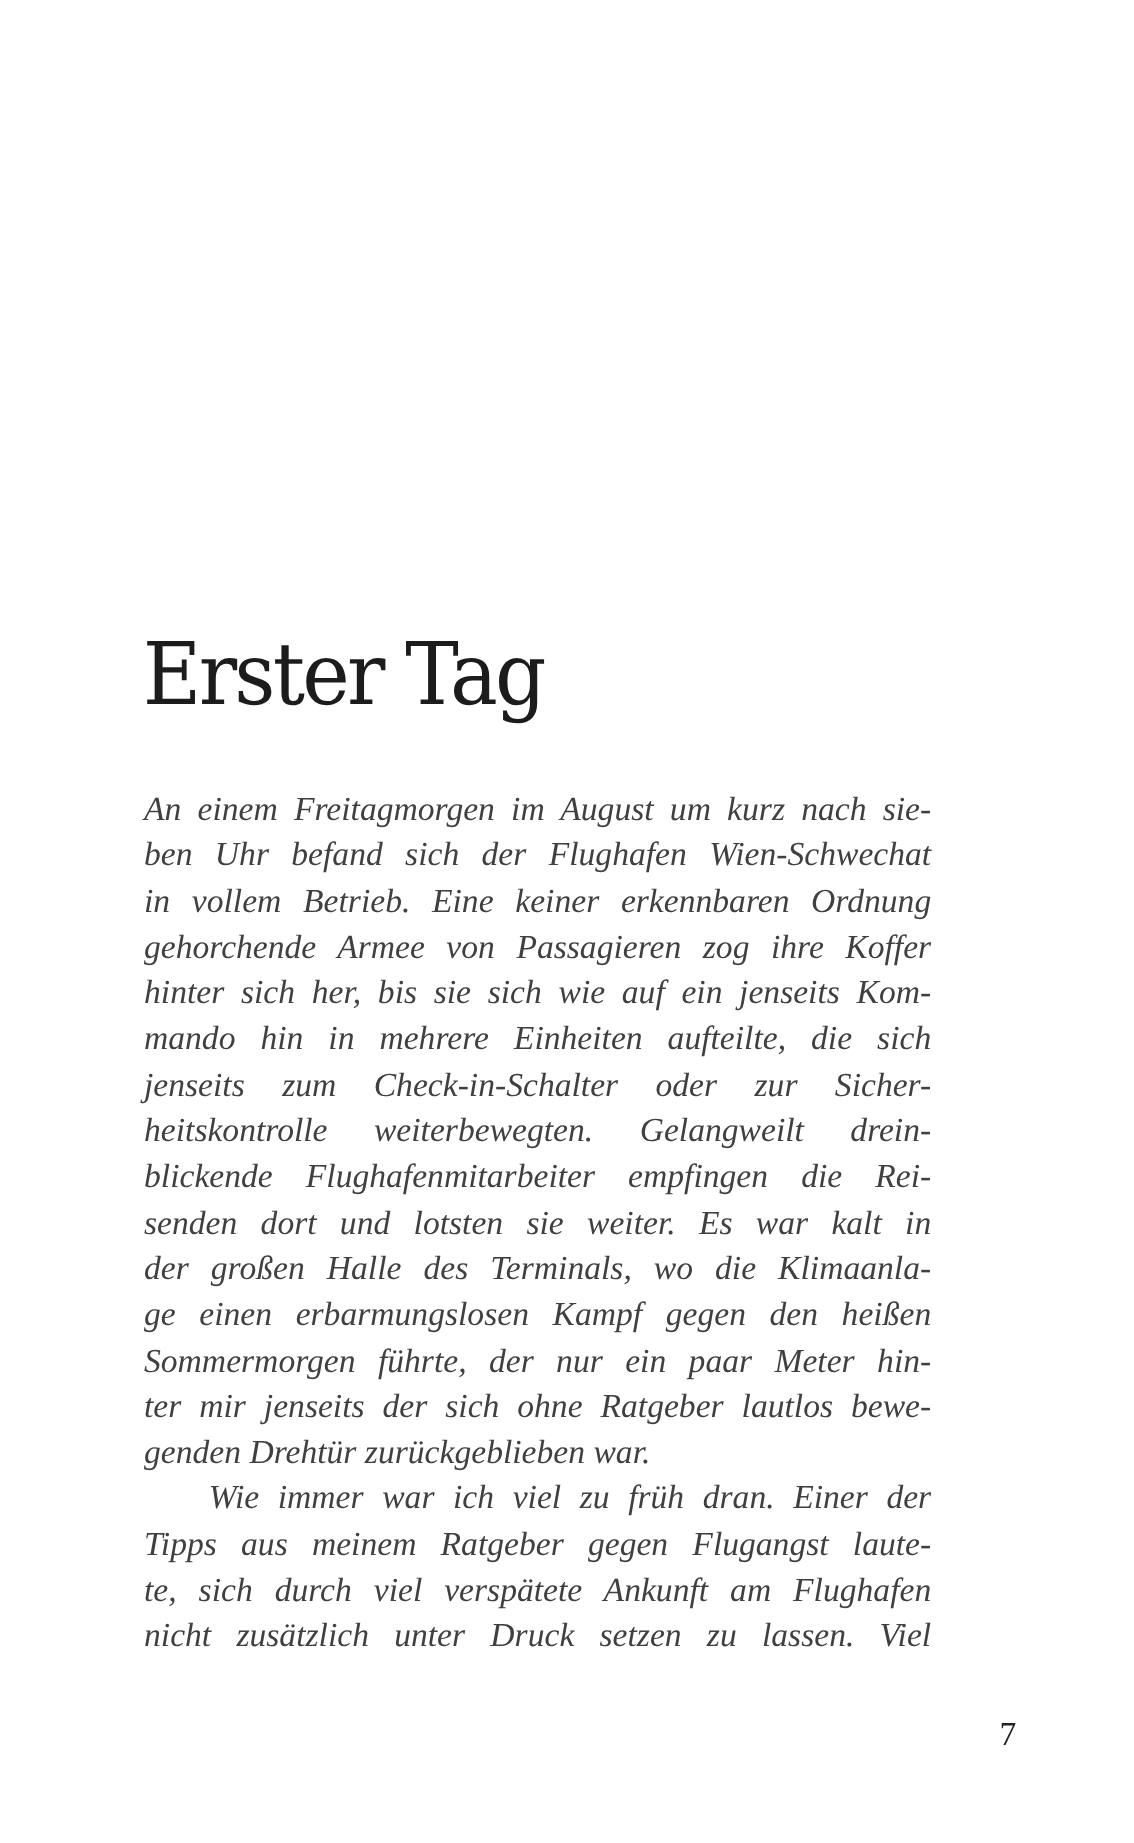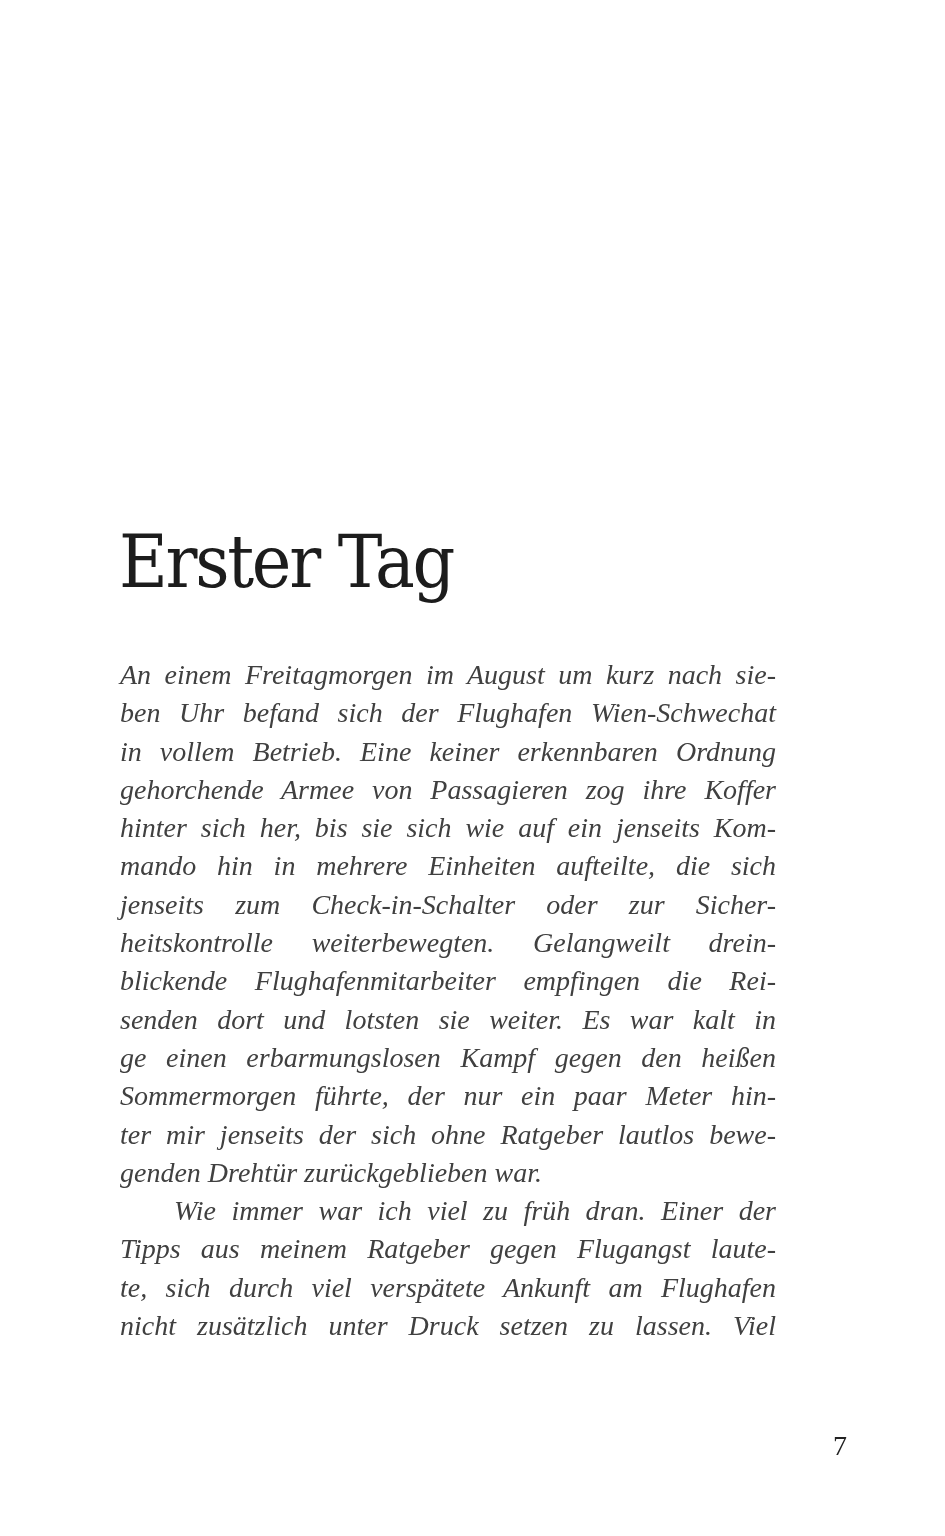--- a/index.html
+++ b/index.html
@@ -79,20 +79,21 @@
       <span class="line">An einem Freitagmorgen im August um kurz nach sie-</span>
       <span class="line">ben Uhr befand sich der Flughafen Wien-Schwechat</span>
       <span class="line">in vollem Betrieb. Eine keiner erkennbaren Ordnung</span>
       <span class="line">gehorchende Armee von Passagieren zog ihre Koffer</span>
       <span class="line">hinter sich her, bis sie sich wie auf ein jenseits Kom-</span>
       <span class="line">mando hin in mehrere Einheiten aufteilte, die sich</span>
       <span class="line">jenseits zum Check-in-Schalter oder zur Sicher-</span>
       <span class="line">heitskontrolle weiterbewegten. Gelangweilt drein-</span>
       <span class="line">blickende Flughafenmitarbeiter empfingen die Rei-</span>
       <span class="line">senden dort und lotsten sie weiter. Es war kalt in</span>
+      <span class="line">der großen Halle des Terminals, wo die Klimaanla-</span>
       <span class="line">ge einen erbarmungslosen Kampf gegen den heißen</span>
       <span class="line">Sommermorgen führte, der nur ein paar Meter hin-</span>
       <span class="line">ter mir jenseits der sich ohne Ratgeber lautlos bewe-</span>
       <span class="line last">genden Drehtür zurückgeblieben war.</span>
     </div>
     <div>
       <span class="line indent">Wie immer war ich viel zu früh dran. Einer der</span>
       <span class="line">Tipps aus meinem Ratgeber gegen Flugangst laute-</span>
       <span class="line">te, sich durch viel verspätete Ankunft am Flughafen</span>
       <span class="line">nicht zusätzlich unter Druck setzen zu lassen. Viel</span>

